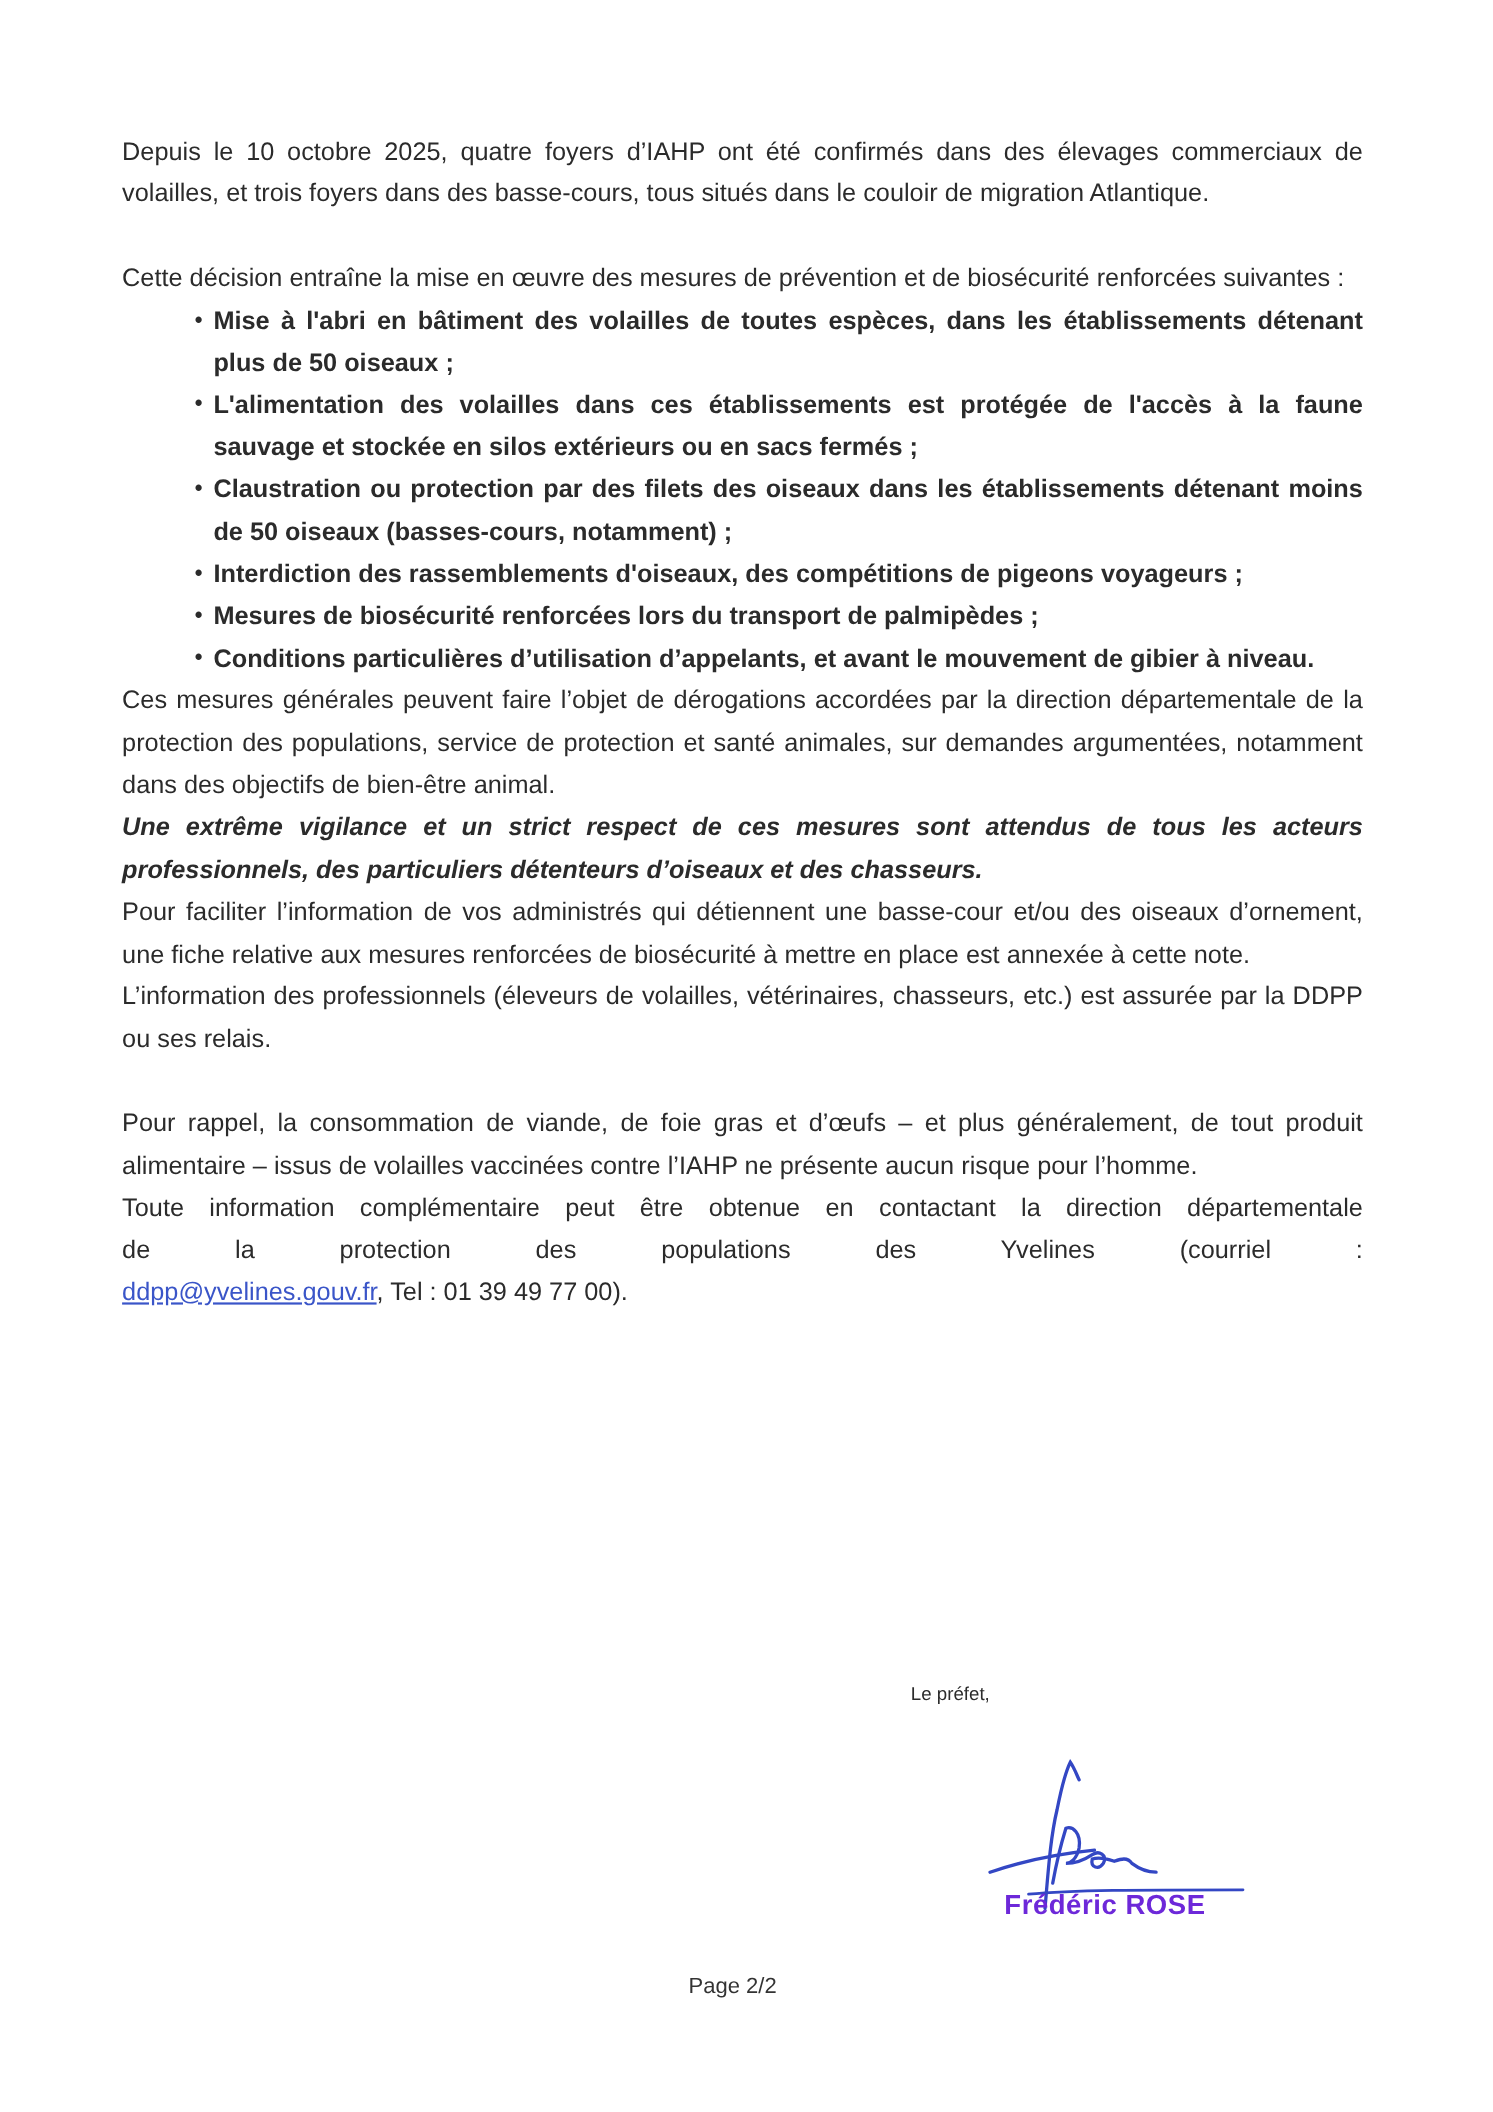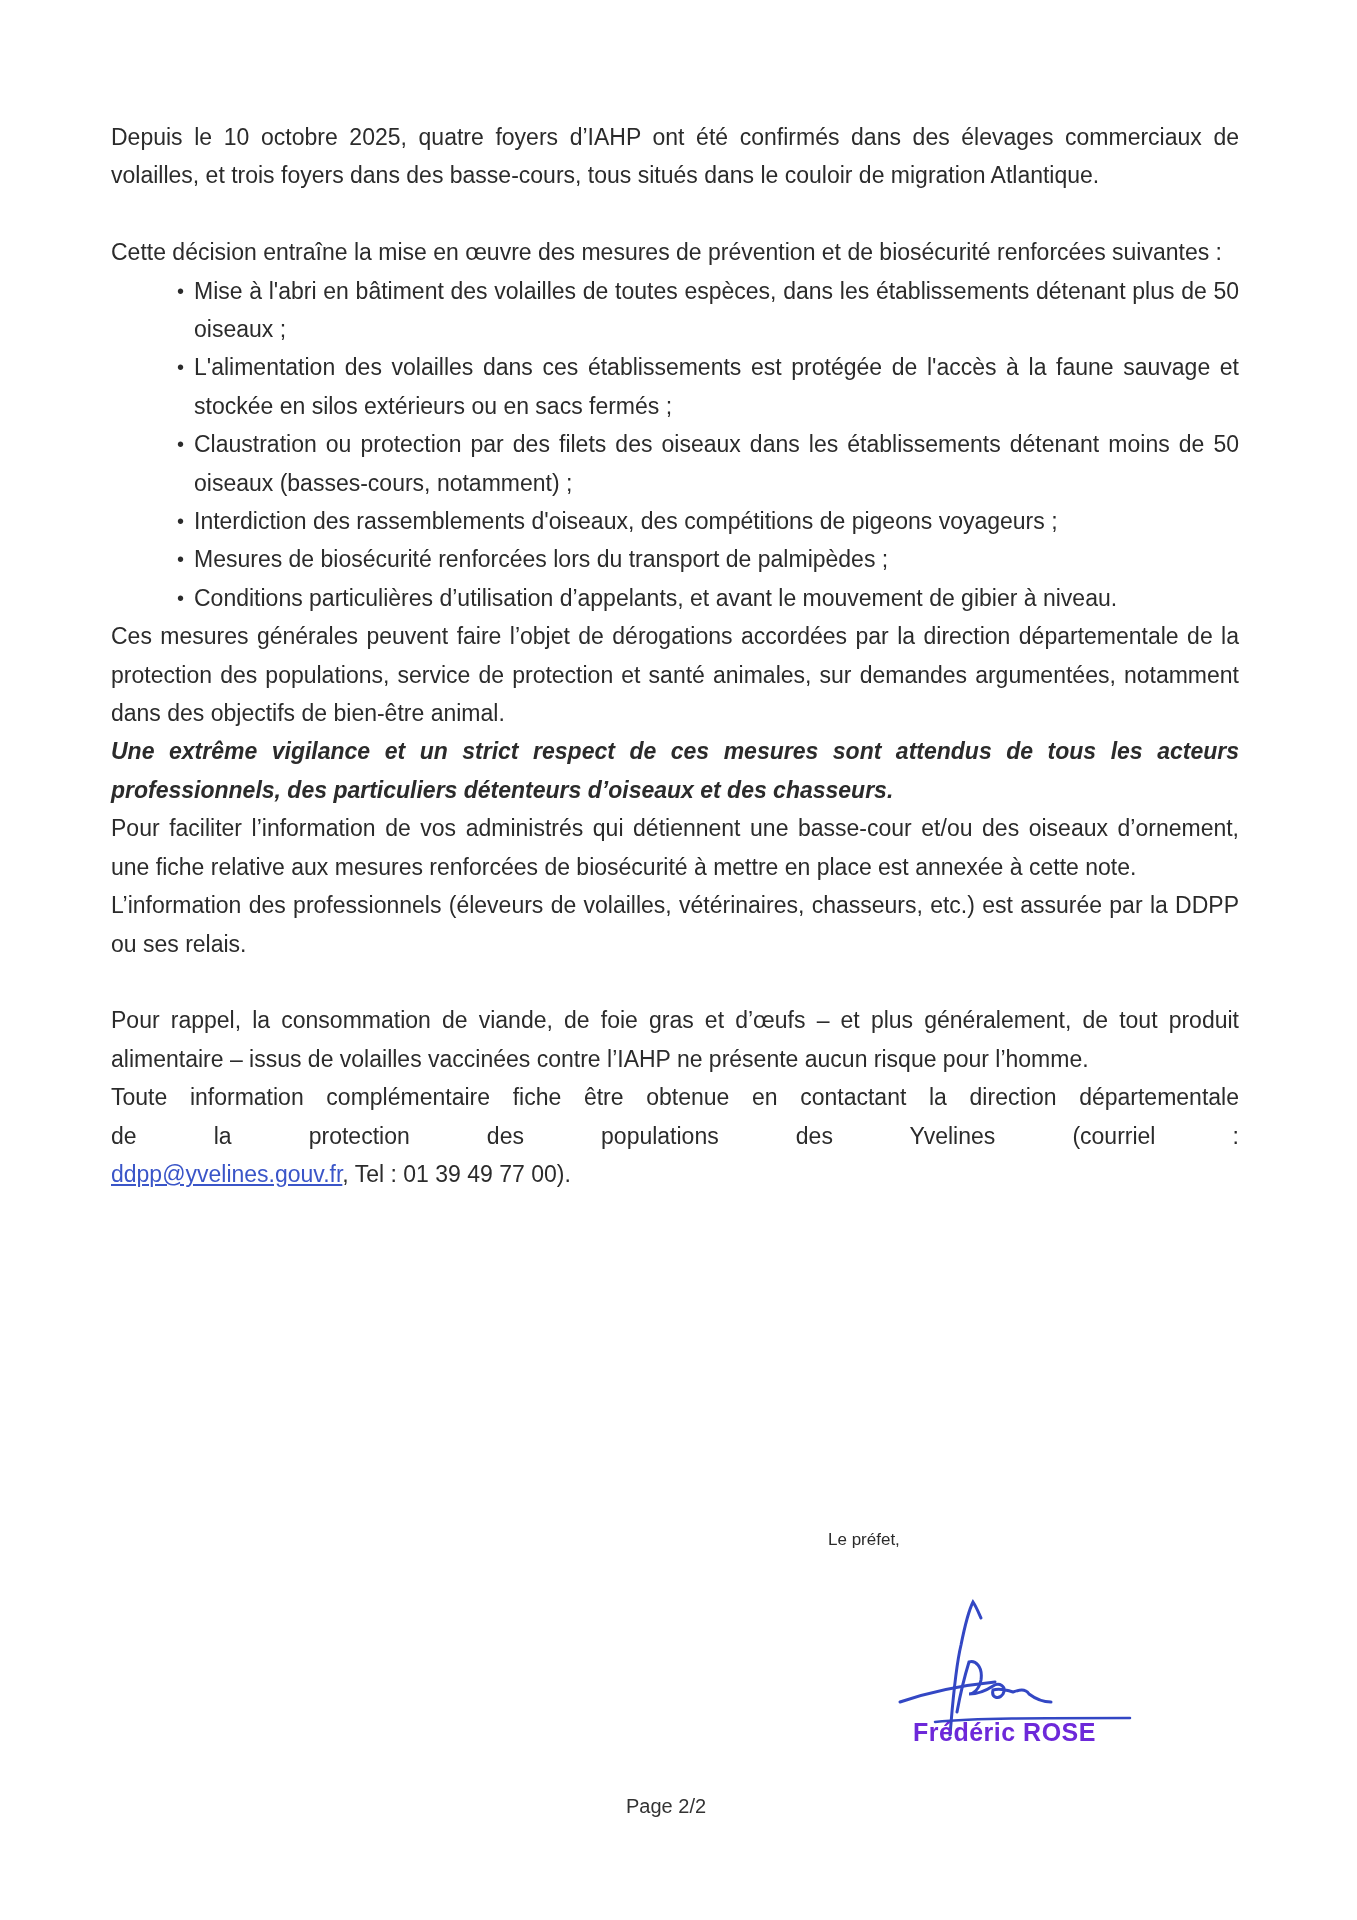--- a/index.html
+++ b/index.html
@@ -3,21 +3,21 @@
 <meta charset="utf-8">
 <style>
   html, body { margin:0; padding:0; background:#ffffff; }
   body { width:1357px; height:1920px; position:relative; overflow:hidden;
          font-family: "Liberation Sans", "DejaVu Sans", sans-serif; color:#2b2b2b; }
   .page { position:absolute; left:0; top:0; width:1110px; height:1920px; }
   .body-text { position:absolute; left:111px; width:1128px; font-size:23px; line-height:38.4px; }
   .p { margin:0; text-align:justify; text-align-last:left; }
   .blank { height:38.4px; }
   ul.bullets { list-style:none; margin:0; padding:0 0 0 66px; }
-  ul.bullets li { position:relative; padding-left:17px; text-align:justify; text-align-last:left; }
+  ul.bullets li { position:relative; padding-left:17px; text-align:justify; text-align-last:left;font-weight:bold; }
   ul.bullets li::before { content:"\2022"; position:absolute; left:0; top:0; font-size:20px; }
   .bold-italic { font-weight:bold; font-style:italic; }
   .spread { text-align:justify; text-align-last:justify; }
   a.mail { color:#3a55c8; text-decoration:underline; }
   .closing { position:absolute; left:828px; top:1530px; font-size:17px; }
   .signature { position:absolute; left:895px; top:1590px; width:260px; height:150px; }
   .signer { position:absolute; left:913px; top:1718px; font-size:25px; font-weight:bold; color:#6d28d9; letter-spacing:0.5px; }
   .page-num { position:absolute; left:626px; top:1795px; font-size:20px; color:#333; }
 </style>
 </head>
@@ -36,21 +36,21 @@
       <li>Interdiction des rassemblements d'oiseaux, des compétitions de pigeons voyageurs ;</li>
       <li>Mesures de biosécurité renforcées lors du transport de palmipèdes ;</li>
       <li>Conditions particulières d’utilisation d’appelants, et avant le mouvement de gibier à niveau.</li>
     </ul>
     <p class="p">Ces mesures générales peuvent faire l’objet de dérogations accordées par la direction départementale de la protection des populations, service de protection et santé animales, sur demandes argumentées, notamment dans des objectifs de bien-être animal.</p>
     <p class="p bold-italic">Une extrême vigilance et un strict respect de ces mesures sont attendus de tous les acteurs professionnels, des particuliers détenteurs d’oiseaux et des chasseurs.</p>
     <p class="p">Pour faciliter l’information de vos administrés qui détiennent une basse-cour et/ou des oiseaux d’ornement, une fiche relative aux mesures renforcées de biosécurité à mettre en place est annexée à cette note.</p>
     <p class="p">L’information des professionnels (éleveurs de volailles, vétérinaires, chasseurs, etc.) est assurée par la DDPP ou ses relais.</p>
     <div class="blank"></div>
     <p class="p">Pour rappel, la consommation de viande, de foie gras et d’œufs – et plus généralement, de tout produit alimentaire – issus de volailles vaccinées contre l’IAHP ne présente aucun risque pour l’homme.</p>
-    <p class="p spread">Toute information complémentaire fiche être obtenue en contactant la direction départementale</p>
+    <p class="p spread">Toute information complémentaire peut être obtenue en contactant la direction départementale</p>
     <p class="p spread">de la protection des populations des Yvelines (courriel :</p>
     <p class="p"><a class="mail" href="#">ddpp@yvelines.gouv.fr</a><span>, Tel : 01 39 49 77 00).</span></p>
   </div>
 
   <div class="closing">Le préfet,</div>
 
   <svg class="signature" viewBox="0 0 260 150">
     <path d="M55 145 C58 110 60 80 66 55 C70 35 74 20 78 12 C82 18 84 24 86 28" fill="none" stroke="#3347c4" stroke-width="3" stroke-linecap="round"></path>
     <path d="M5 112 C40 100 70 95 100 92" fill="none" stroke="#3347c4" stroke-width="3" stroke-linecap="round"></path>
     <path d="M62 122 C66 100 70 85 74 72 C80 70 88 76 86 90 C84 100 78 104 74 104 C84 104 92 100 98 96 C104 92 112 96 108 104 C104 110 96 108 98 100 C104 98 112 100 118 102 C124 100 130 98 134 104 C142 110 150 112 156 112" fill="none" stroke="#3347c4" stroke-width="3" stroke-linecap="round"></path>

